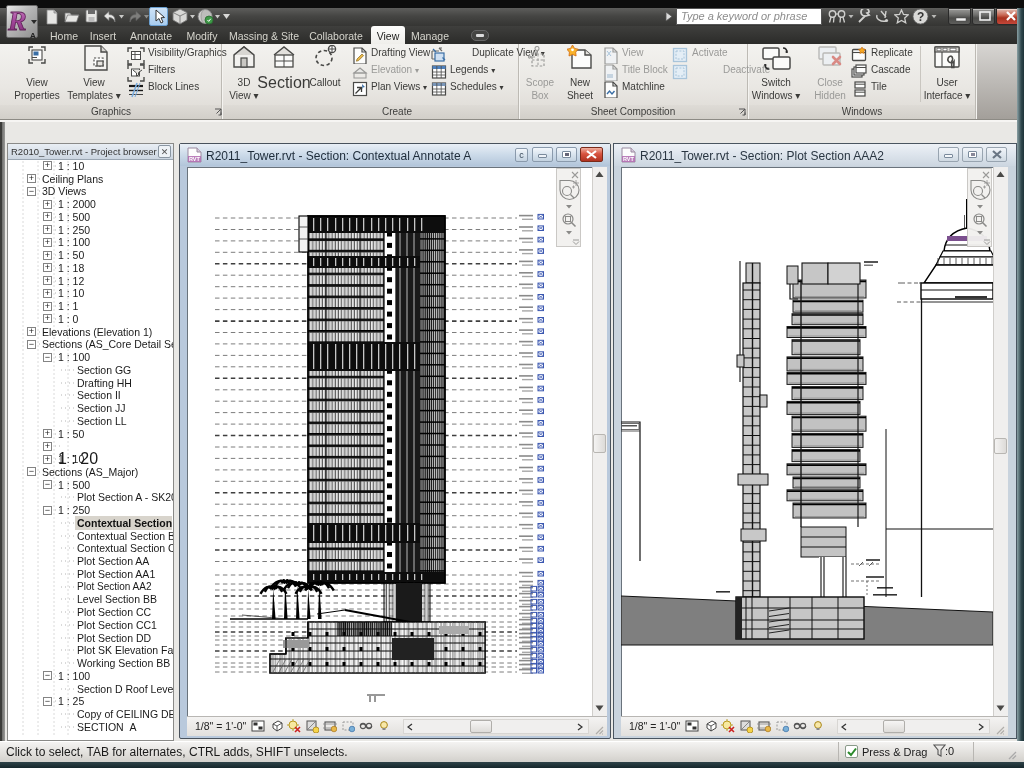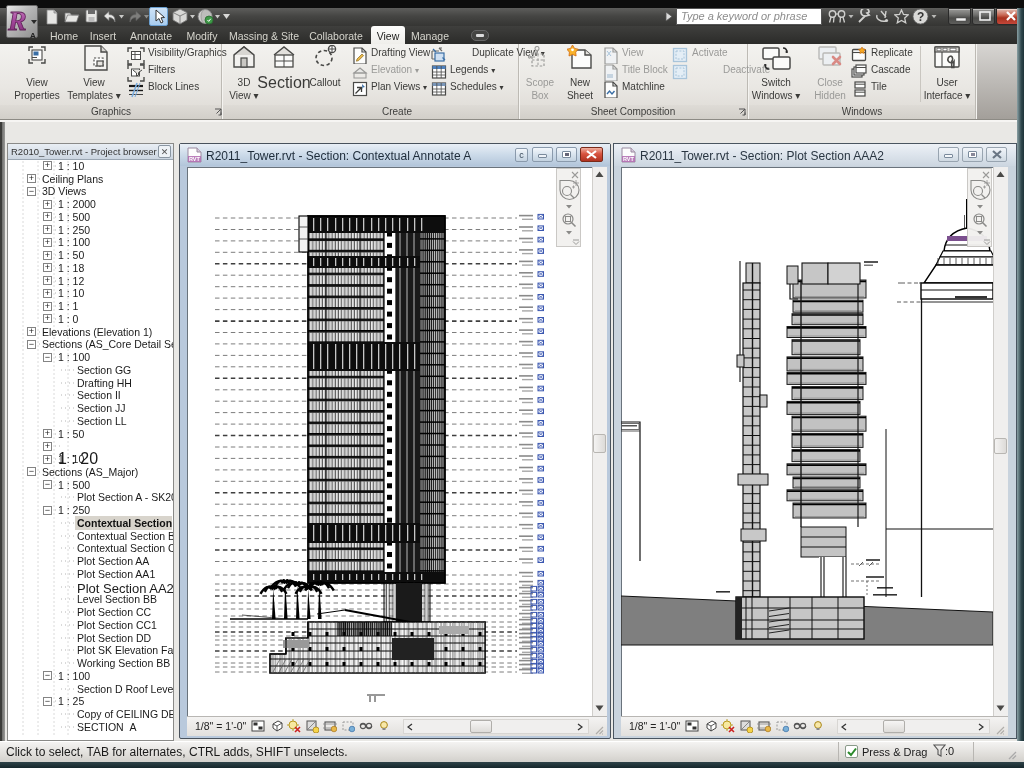--- a/index.html
+++ b/index.html
@@ -549,21 +549,21 @@
         <line x1="0" y1="1" x2="14" y2="1" stroke="#b4b4b4" stroke-dasharray="1 3"></line>
       </svg>
       <div style="position:absolute;left:77px;top:555.1px;font-size:10.5px;color:#1a1a1a;">Plot Section AA</div>
       <svg style="position:absolute;left:61px;top:572.9px" width="14" height="2" viewBox="0 0 14 2">
         <line x1="0" y1="1" x2="14" y2="1" stroke="#b4b4b4" stroke-dasharray="1 3"></line>
       </svg>
       <div style="position:absolute;left:77px;top:567.9px;font-size:10.5px;color:#1a1a1a;">Plot Section AA1</div>
       <svg style="position:absolute;left:61px;top:585.6px" width="14" height="2" viewBox="0 0 14 2">
         <line x1="0" y1="1" x2="14" y2="1" stroke="#b4b4b4" stroke-dasharray="1 3"></line>
       </svg>
-      <div style="position:absolute;left:77px;top:580.6px;font-size:13px;color:#1a1a1a;">Plot Section AA2</div>
+      <div style="position:absolute;left:77px;top:580.6px;font-size:10px;color:#1a1a1a;">Plot Section AA2</div>
       <svg style="position:absolute;left:61px;top:598.4px" width="14" height="2" viewBox="0 0 14 2">
         <line x1="0" y1="1" x2="14" y2="1" stroke="#b4b4b4" stroke-dasharray="1 3"></line>
       </svg>
       <div style="position:absolute;left:77px;top:593.4px;font-size:10.5px;color:#1a1a1a;">Level Section BB</div>
       <svg style="position:absolute;left:61px;top:611.1px" width="14" height="2" viewBox="0 0 14 2">
         <line x1="0" y1="1" x2="14" y2="1" stroke="#b4b4b4" stroke-dasharray="1 3"></line>
       </svg>
       <div style="position:absolute;left:77px;top:606.1px;font-size:10.5px;color:#1a1a1a;">Plot Section CC</div>
       <svg style="position:absolute;left:61px;top:623.9px" width="14" height="2" viewBox="0 0 14 2">
         <line x1="0" y1="1" x2="14" y2="1" stroke="#b4b4b4" stroke-dasharray="1 3"></line>

